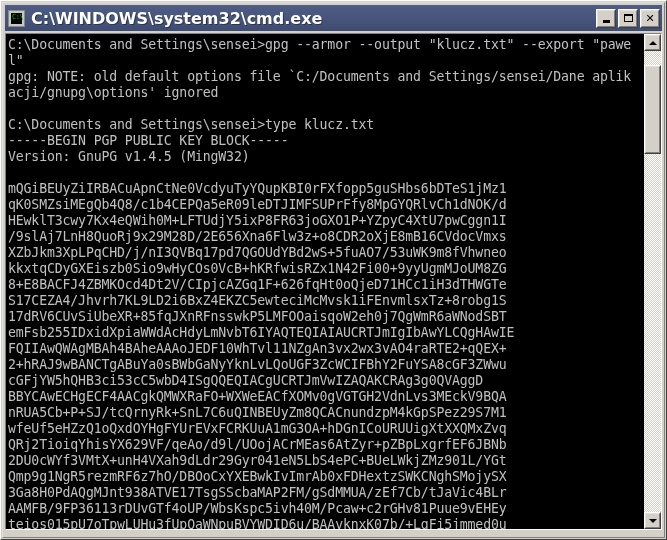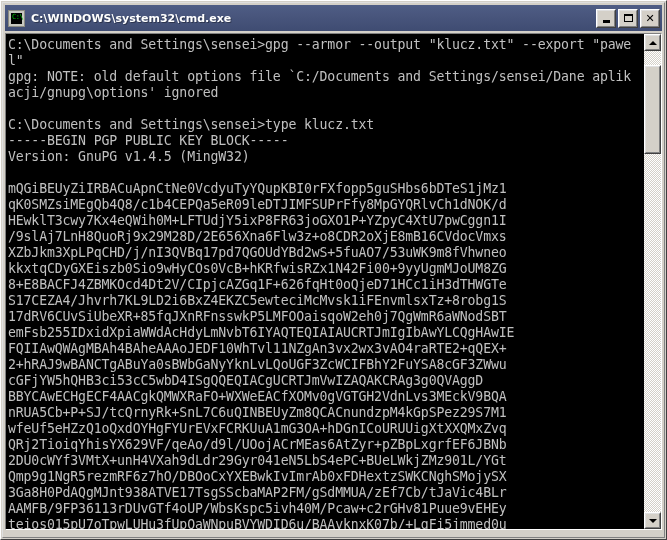--- a/index.html
+++ b/index.html
@@ -74,21 +74,21 @@
     font-family: "DejaVu Sans Mono", monospace;
     font-size: 7px;
     line-height: 7px;
     color: #00c000;
     letter-spacing: -0.5px;
   }
   .title-text {
     flex: 1 1 auto;
     color: #ffffff;
     font-family: "DejaVu Sans", sans-serif;
-    font-size: 11px;
+    font-size: 16px;
     font-weight: bold;
     white-space: nowrap;
     overflow: hidden;
     text-shadow: 1px 1px 0 rgba(0,0,0,0.35);
   }
   .title-buttons {
     flex: 0 0 auto;
     display: flex;
     gap: 2px;
     align-items: center;

